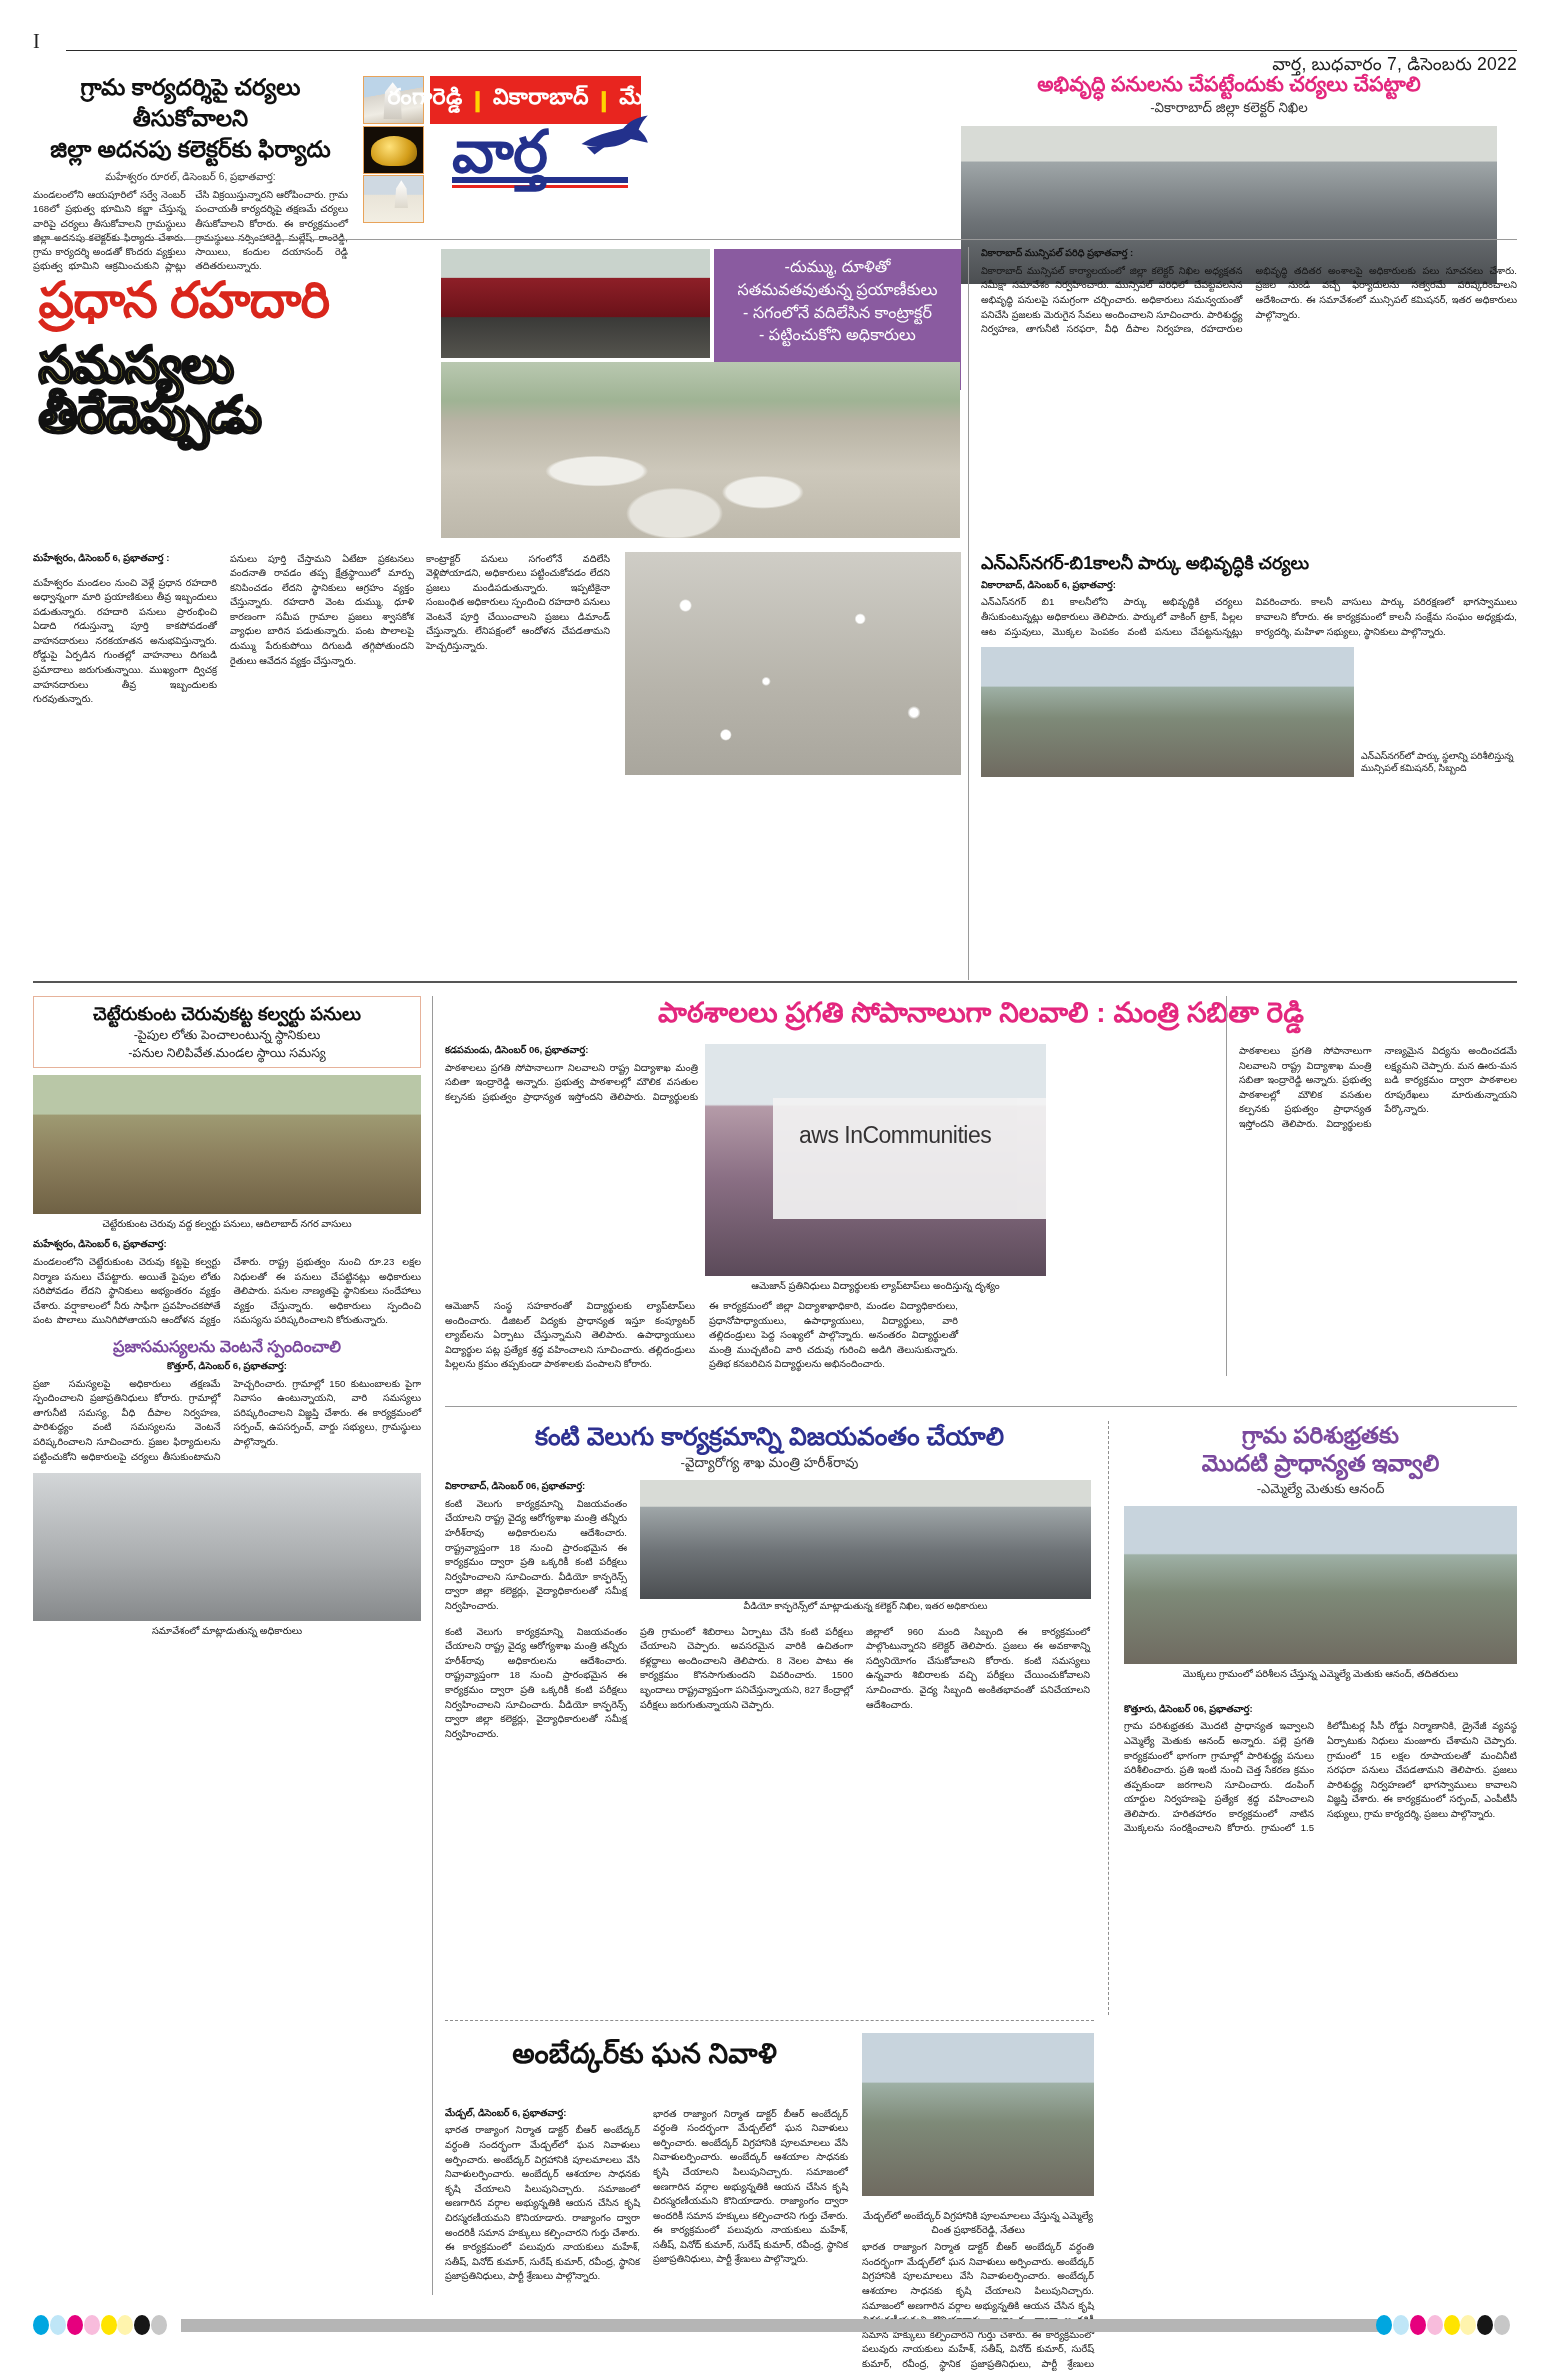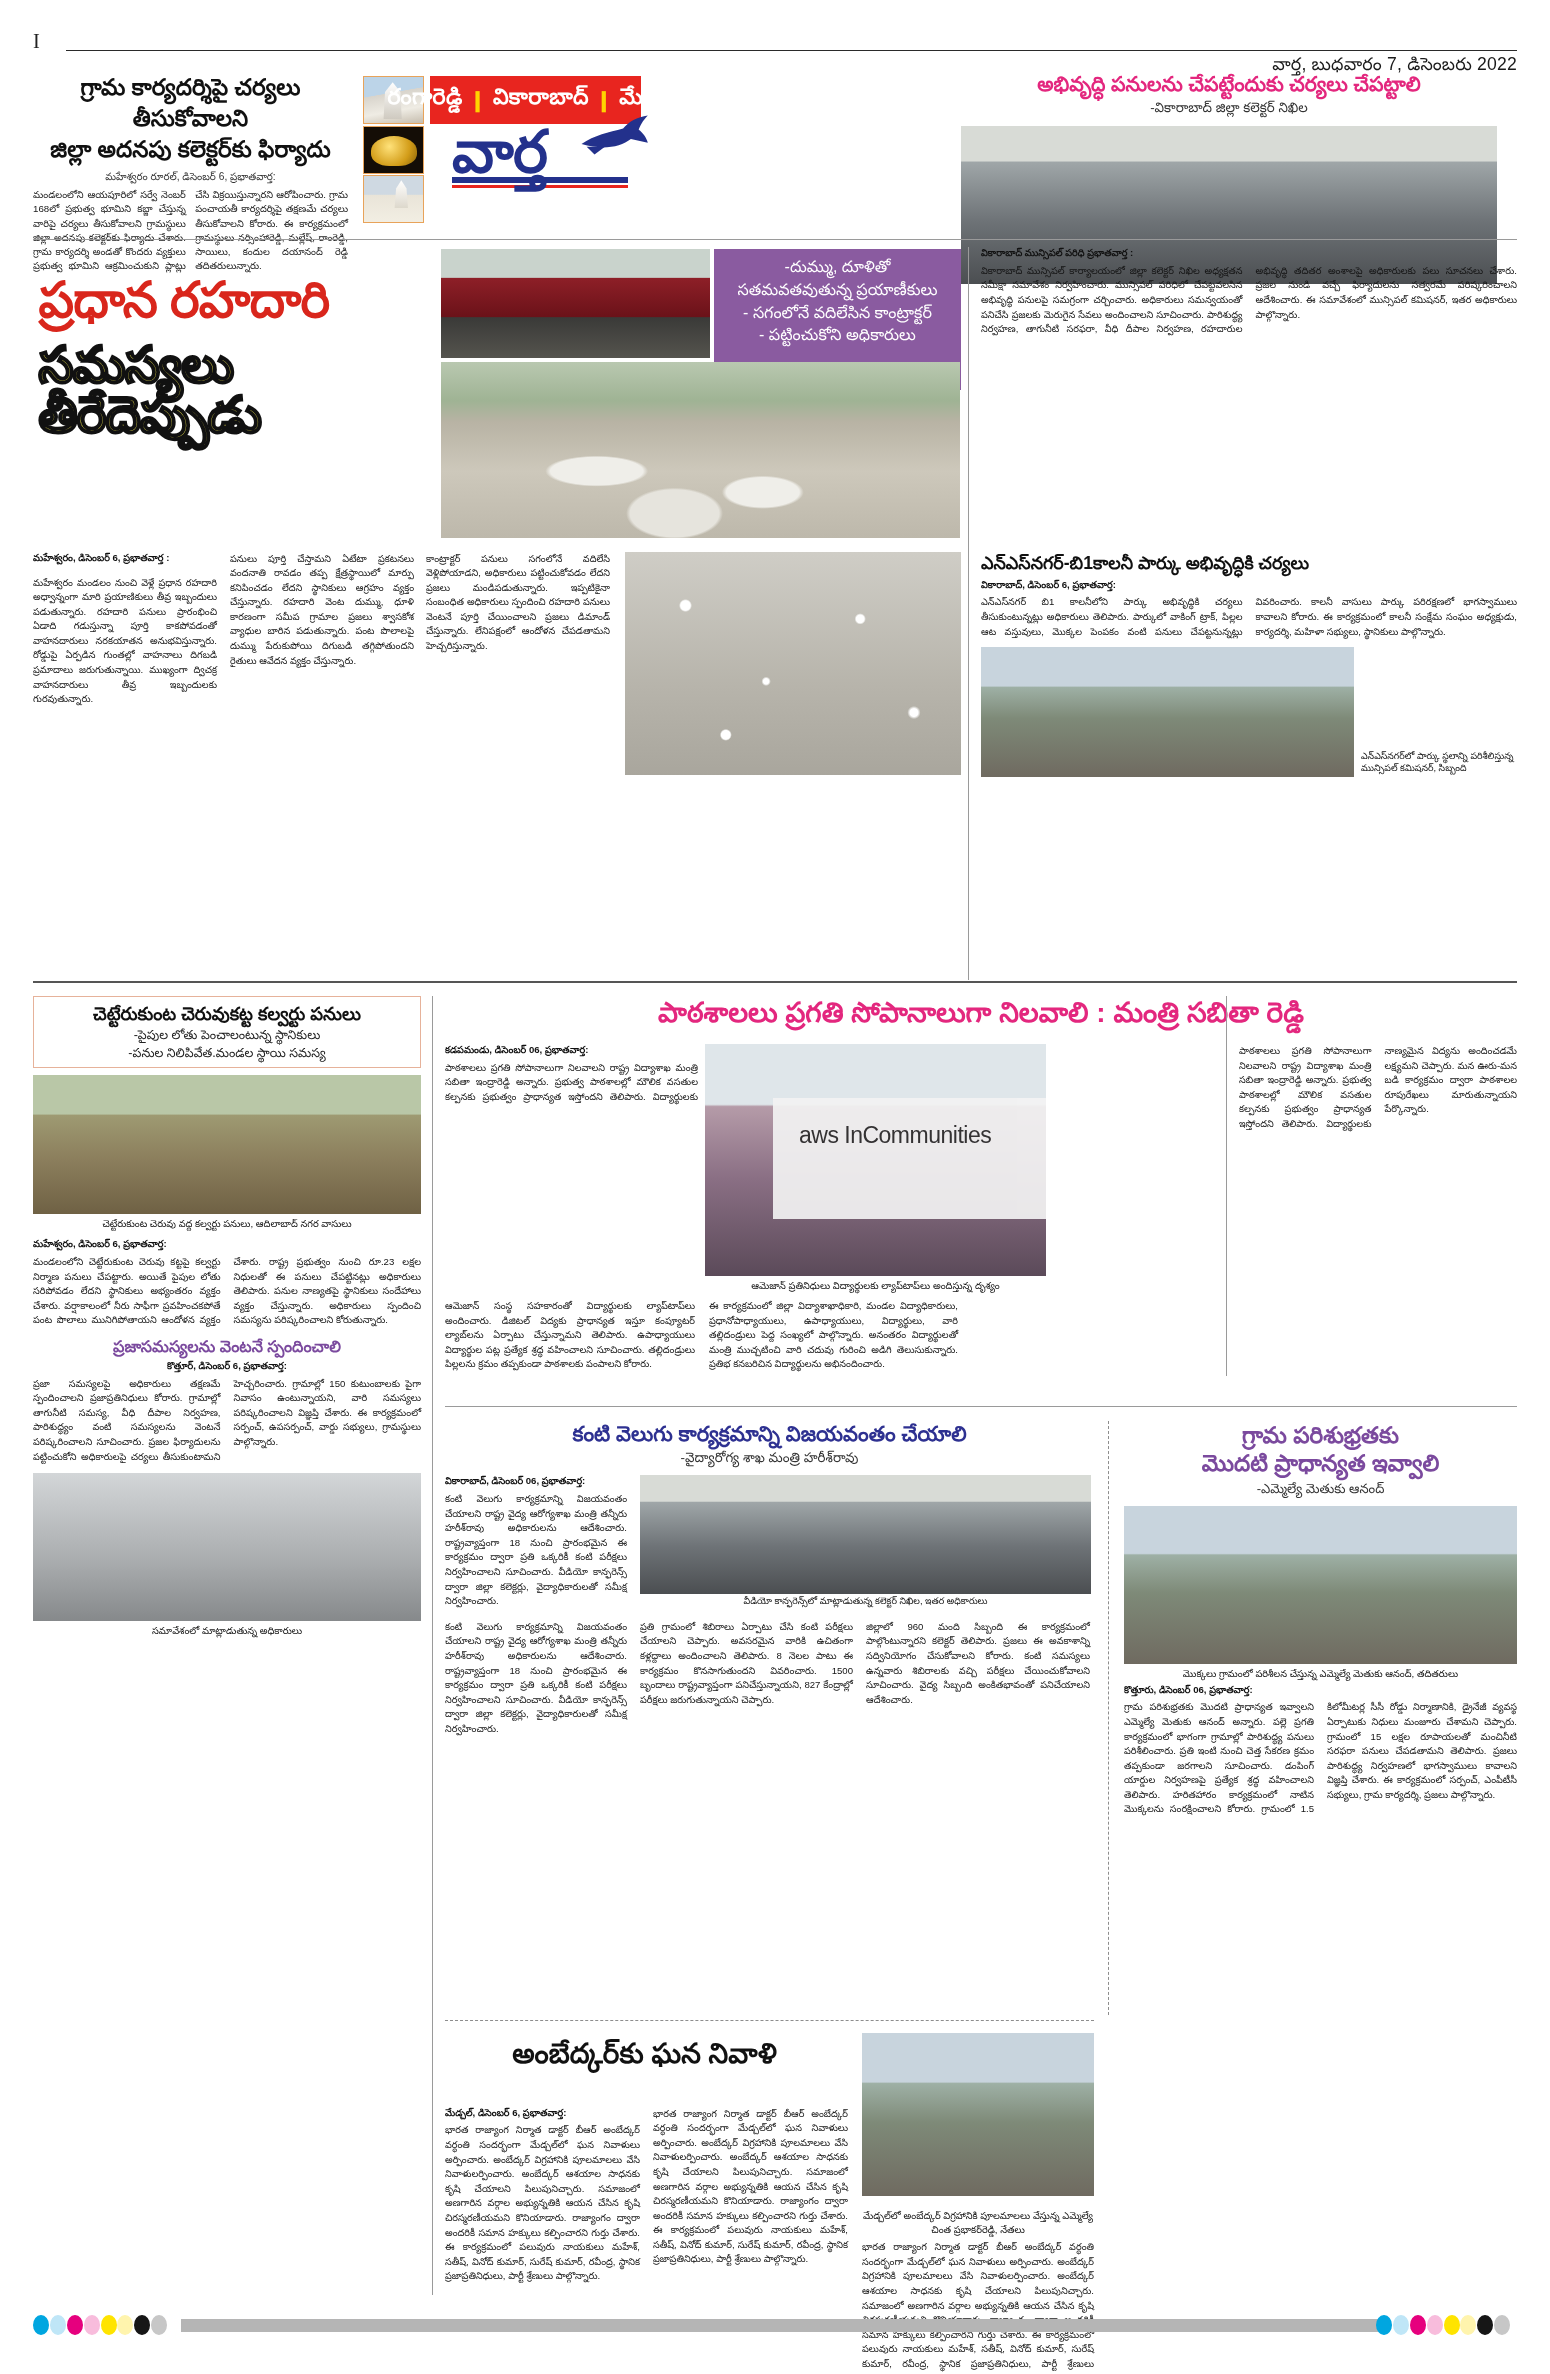--- a/index.html
+++ b/index.html
@@ -370,21 +370,21 @@
   <div class="col-text" style="position:absolute; left:445px; top:1299px; width:250px;">ఆమెజాన్ సంస్థ సహకారంతో విద్యార్థులకు ల్యాప్‌టాప్‌లు అందించారు. డిజిటల్ విద్యకు ప్రాధాన్యత ఇస్తూ కంప్యూటర్ ల్యాబ్‌లను ఏర్పాటు చేస్తున్నామని తెలిపారు. ఉపాధ్యాయులు విద్యార్థుల పట్ల ప్రత్యేక శ్రద్ధ వహించాలని సూచించారు. తల్లిదండ్రులు పిల్లలను క్రమం తప్పకుండా పాఠశాలకు పంపాలని కోరారు.</div>
   <div class="col-text" style="position:absolute; left:709px; top:1299px; width:249px;">ఈ కార్యక్రమంలో జిల్లా విద్యాశాఖాధికారి, మండల విద్యాధికారులు, ప్రధానోపాధ్యాయులు, ఉపాధ్యాయులు, విద్యార్థులు, వారి తల్లిదండ్రులు పెద్ద సంఖ్యలో పాల్గొన్నారు. అనంతరం విద్యార్థులతో మంత్రి ముచ్చటించి వారి చదువు గురించి అడిగి తెలుసుకున్నారు. ప్రతిభ కనబరిచిన విద్యార్థులను అభినందించారు.</div>
 
   <div class="col-text" style="position:absolute; left:1239px; top:1044px; width:278px; column-count:2; column-gap:13px;">పాఠశాలలు ప్రగతి సోపానాలుగా నిలవాలని రాష్ట్ర విద్యాశాఖ మంత్రి సబితా ఇంద్రారెడ్డి అన్నారు. ప్రభుత్వ పాఠశాలల్లో మౌలిక వసతుల కల్పనకు ప్రభుత్వం ప్రాధాన్యత ఇస్తోందని తెలిపారు. విద్యార్థులకు నాణ్యమైన విద్యను అందించడమే లక్ష్యమని చెప్పారు. మన ఊరు-మన బడి కార్యక్రమం ద్వారా పాఠశాలల రూపురేఖలు మారుతున్నాయని పేర్కొన్నారు.</div>
 
   <div class="vrule" style="left:1226px; top:996px; height:380px;"></div>
 
   <div class="hrule" style="left:445px; top:1406px; width:1072px;"></div>
 
   <div style="position:absolute; left:445px; top:1421px; width:649px;">
-    <div style="font-size:21px; font-weight:bold; color:#2e3191; text-align:center; line-height:1.2;">కంటి వెలుగు కార్యక్రమాన్ని విజయవంతం చేయాలి</div>
+    <div style="font-size:25px; font-weight:bold; color:#2e3191; text-align:center; line-height:1.2;">కంటి వెలుగు కార్యక్రమాన్ని విజయవంతం చేయాలి</div>
     <div style="font-size:13.4px; color:#333; text-align:center; margin-top:3.7px;">-వైద్యారోగ్య శాఖ మంత్రి హరీశ్‌రావు</div>
 
     <div style="position:relative; margin-top:7.4px; height:139px;">
       <div class="ph meeting" style="position:absolute; left:195px; top:0; width:451px; height:119px;"></div>
       <div style="position:absolute; left:195px; top:121px; width:451px; font-size:9.3px; text-align:center; color:#111;">వీడియో కాన్ఫరెన్స్‌లో మాట్లాడుతున్న కలెక్టర్ నిఖిల, ఇతర అధికారులు</div>
       <div style="position:absolute; left:0; top:0; width:182px;">
         <div class="dateline">వికారాబాద్, డిసెంబర్ 06, ప్రభాతవార్త:</div>
         <div class="col-text" style="margin-top:2.8px;">కంటి వెలుగు కార్యక్రమాన్ని విజయవంతం చేయాలని రాష్ట్ర వైద్య ఆరోగ్యశాఖ మంత్రి తన్నీరు హరీశ్‌రావు అధికారులను ఆదేశించారు. రాష్ట్రవ్యాప్తంగా 18 నుంచి ప్రారంభమైన ఈ కార్యక్రమం ద్వారా ప్రతి ఒక్కరికీ కంటి పరీక్షలు నిర్వహించాలని సూచించారు. వీడియో కాన్ఫరెన్స్ ద్వారా జిల్లా కలెక్టర్లు, వైద్యాధికారులతో సమీక్ష నిర్వహించారు.</div>
       </div>
     </div>
@@ -401,21 +401,21 @@
   <div style="position:absolute; left:1124px; top:1421px; width:393px;">
     <div style="font-size:23px; font-weight:bold; color:#7b4a9e; text-align:center; line-height:1.22;">
       <span>గ్రామ పరిశుభ్రతకు</span><br>
       <span>మొదటి ప్రాధాన్యత ఇవ్వాలి</span>
     </div>
     <div style="font-size:13px; color:#333; text-align:center; margin-top:3.7px;">-ఎమ్మెల్యే మెతుకు ఆనంద్</div>
 
     <div class="ph crowd" style="width:393px; height:158px; margin-top:7.4px;"></div>
     <div class="caption">మొక్కలు గ్రామంలో పరిశీలన చేస్తున్న ఎమ్మెల్యే మెతుకు ఆనంద్, తదితరులు</div>
 
-    <div class="dateline" style="margin-top:3px;">కొత్తూరు, డిసెంబర్ 06, ప్రభాతవార్త:</div>
+    <div class="dateline" style="margin-top:22px;">కొత్తూరు, డిసెంబర్ 06, ప్రభాతవార్త:</div>
     <div class="col-text" style="column-count:2; column-gap:13px; margin-top:2.8px;">గ్రామ పరిశుభ్రతకు మొదటి ప్రాధాన్యత ఇవ్వాలని ఎమ్మెల్యే మెతుకు ఆనంద్ అన్నారు. పల్లె ప్రగతి కార్యక్రమంలో భాగంగా గ్రామాల్లో పారిశుద్ధ్య పనులు పరిశీలించారు. ప్రతి ఇంటి నుంచి చెత్త సేకరణ క్రమం తప్పకుండా జరగాలని సూచించారు. డంపింగ్ యార్డుల నిర్వహణపై ప్రత్యేక శ్రద్ధ వహించాలని తెలిపారు. హరితహారం కార్యక్రమంలో నాటిన మొక్కలను సంరక్షించాలని కోరారు. గ్రామంలో 1.5 కిలోమీటర్ల సీసీ రోడ్డు నిర్మాణానికి, డ్రైనేజీ వ్యవస్థ ఏర్పాటుకు నిధులు మంజూరు చేశామని చెప్పారు. గ్రామంలో 15 లక్షల రూపాయలతో మంచినీటి సరఫరా పనులు చేపడతామని తెలిపారు. ప్రజలు పారిశుద్ధ్య నిర్వహణలో భాగస్వాములు కావాలని విజ్ఞప్తి చేశారు. ఈ కార్యక్రమంలో సర్పంచ్, ఎంపీటీసీ సభ్యులు, గ్రామ కార్యదర్శి, ప్రజలు పాల్గొన్నారు.</div>
   </div>
 
   <div class="dash-h" style="left:445px; top:2020px; width:649px;"></div>
 
   <div style="position:absolute; left:445px; top:2033px; width:649px;">
     <div style="position:relative; height:70px;">
       <div style="position:absolute; left:0; top:3.7px; width:399px; font-size:28px; font-weight:bold; color:#111; line-height:1.2; text-align:center;">అంబేద్కర్‌కు ఘన నివాళి</div>
       <div class="ph crowd" style="position:absolute; left:417px; top:0; width:232px; height:163px;"></div>
     </div>

